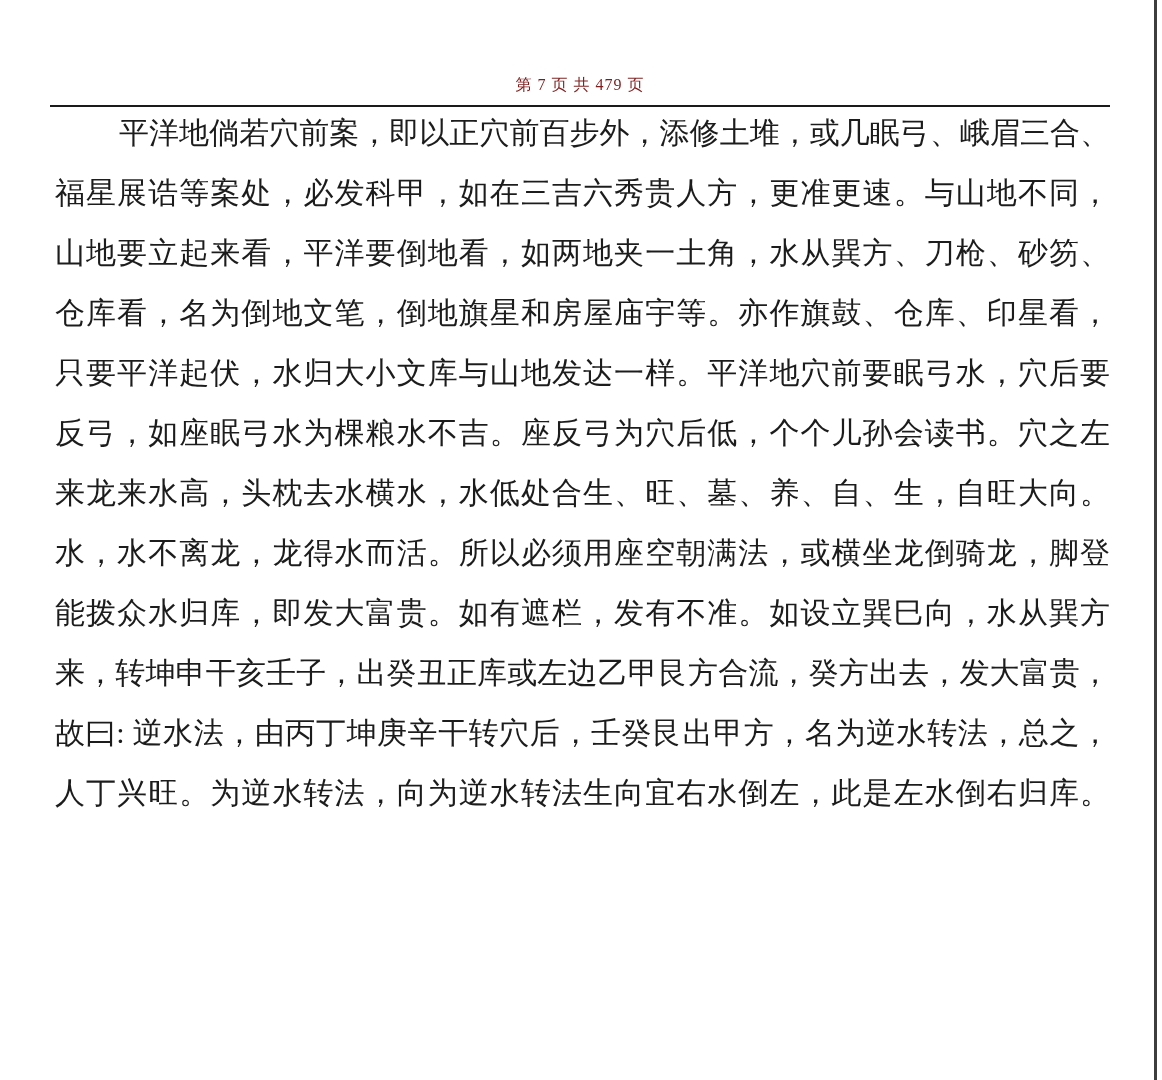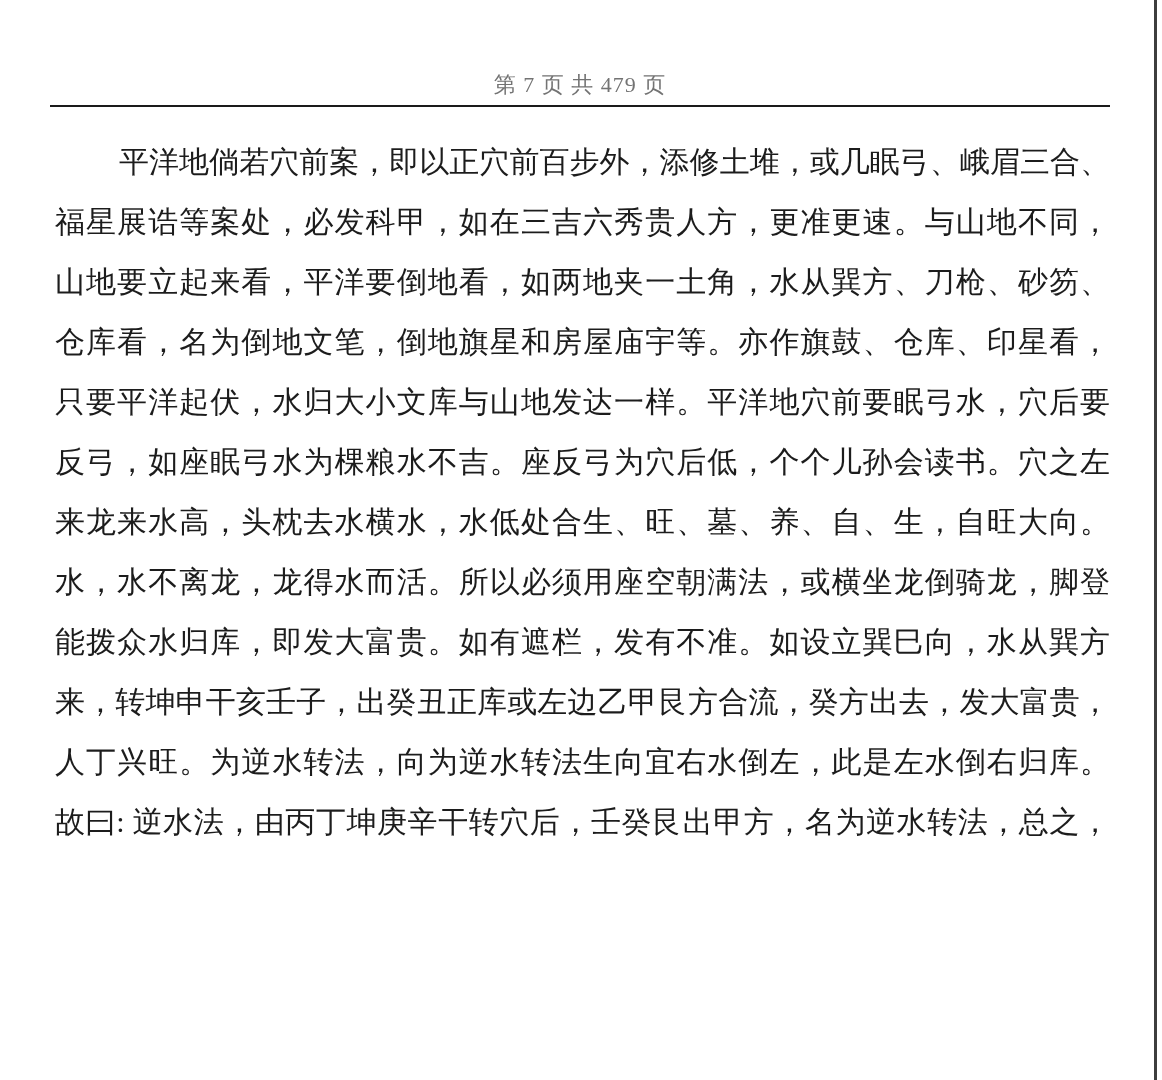--- a/index.html
+++ b/index.html
@@ -21,43 +21,43 @@
     background: #ffffff;
   }
   .page-header {
     position: absolute;
     top: 70px;
     left: 50px;
     width: 1060px;
     height: 30px;
     line-height: 30px;
     text-align: center;
-    font-size: 22px;
+    font-size: 16px;
     letter-spacing: 1px;
-    color: #737373;
+    color: #7f1d1d;
   }
   .header-rule {
     position: absolute;
     top: 105px;
     left: 50px;
     width: 1060px;
     height: 2px;
     background: #1a1a1a;
   }
   .page-edge-line {
     position: absolute;
     top: 0;
     left: 1154px;
     width: 3px;
     height: 1080px;
     background: #3d3d3d;
   }
   .doc-body {
     position: absolute;
-    top: 132px;
+    top: 103px;
     left: 55px;
     width: 1055px;
   }
   .line {
     height: 60px;
     line-height: 60px;
     font-size: 30px;
     color: #1c1c1c;
   }
   .j {
@@ -81,19 +81,19 @@
     <div class="line j indent">平洋地倘若穴前案，即以正穴前百步外，添修土堆，或几眠弓、峨眉三合、</div>
     <div class="line j">福星展诰等案处，必发科甲，如在三吉六秀贵人方，更准更速。与山地不同，</div>
     <div class="line j">山地要立起来看，平洋要倒地看，如两地夹一土角，水从巽方、刀枪、砂笏、</div>
     <div class="line j">仓库看，名为倒地文笔，倒地旗星和房屋庙宇等。亦作旗鼓、仓库、印星看，</div>
     <div class="line j">只要平洋起伏，水归大小文库与山地发达一样。平洋地穴前要眠弓水，穴后要</div>
     <div class="line j">反弓，如座眠弓水为棵粮水不吉。座反弓为穴后低，个个儿孙会读书。穴之左</div>
     <div class="line j">来龙来水高，头枕去水横水，水低处合生、旺、墓、养、自、生，自旺大向。</div>
     <div class="line j">水，水不离龙，龙得水而活。所以必须用座空朝满法，或横坐龙倒骑龙，脚登</div>
     <div class="line j">能拨众水归库，即发大富贵。如有遮栏，发有不准。如设立巽巳向，水从巽方</div>
     <div class="line j">来，转坤申干亥壬子，出癸丑正库或左边乙甲艮方合流，癸方出去，发大富贵，</div>
+    <div class="line j">故曰: 逆水法，由丙丁坤庚辛干转穴后，壬癸艮出甲方，名为逆水转法，总之，</div>
     <div class="line j">人丁兴旺。为逆水转法，向为逆水转法生向宜右水倒左，此是左水倒右归库。</div>
-    <div class="line j">故曰: 逆水法，由丙丁坤庚辛干转穴后，壬癸艮出甲方，名为逆水转法，总之，</div>
   </div>
 
   <div class="page-edge-line"></div>
 
 </div>
 
 </body></html>

